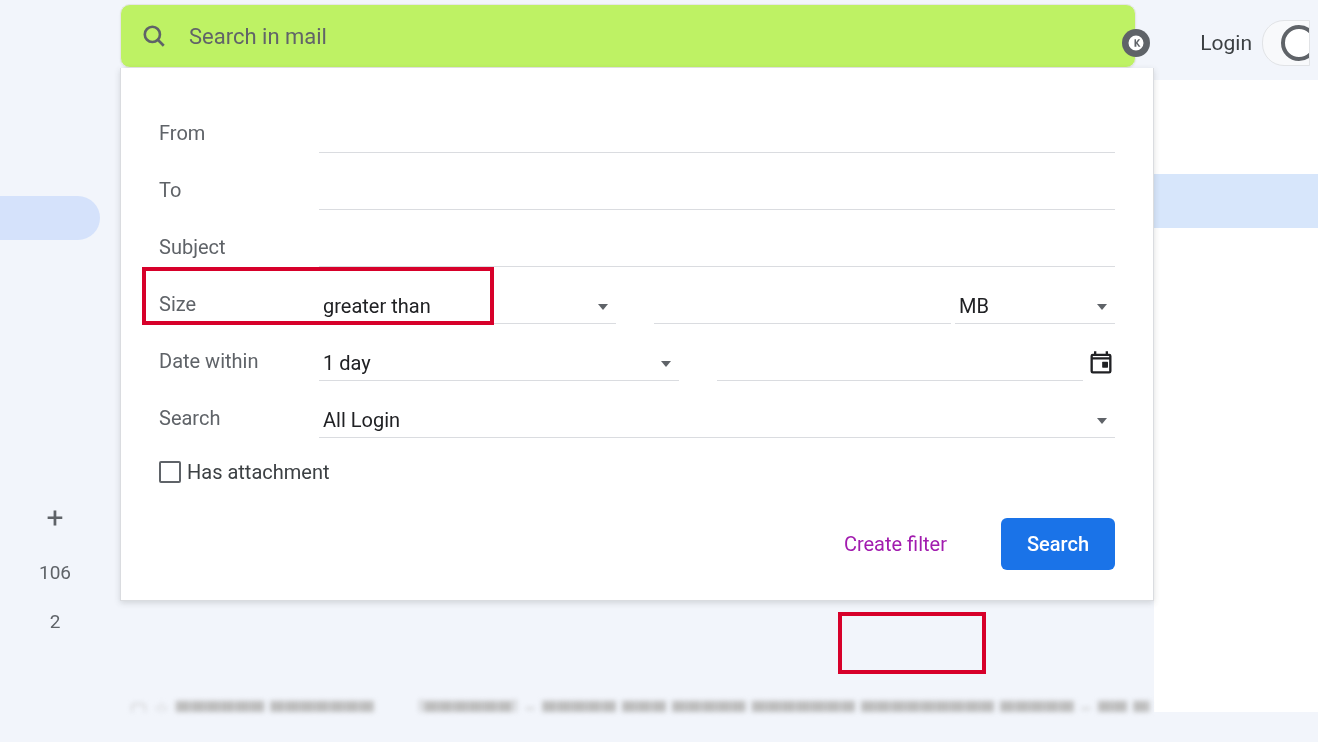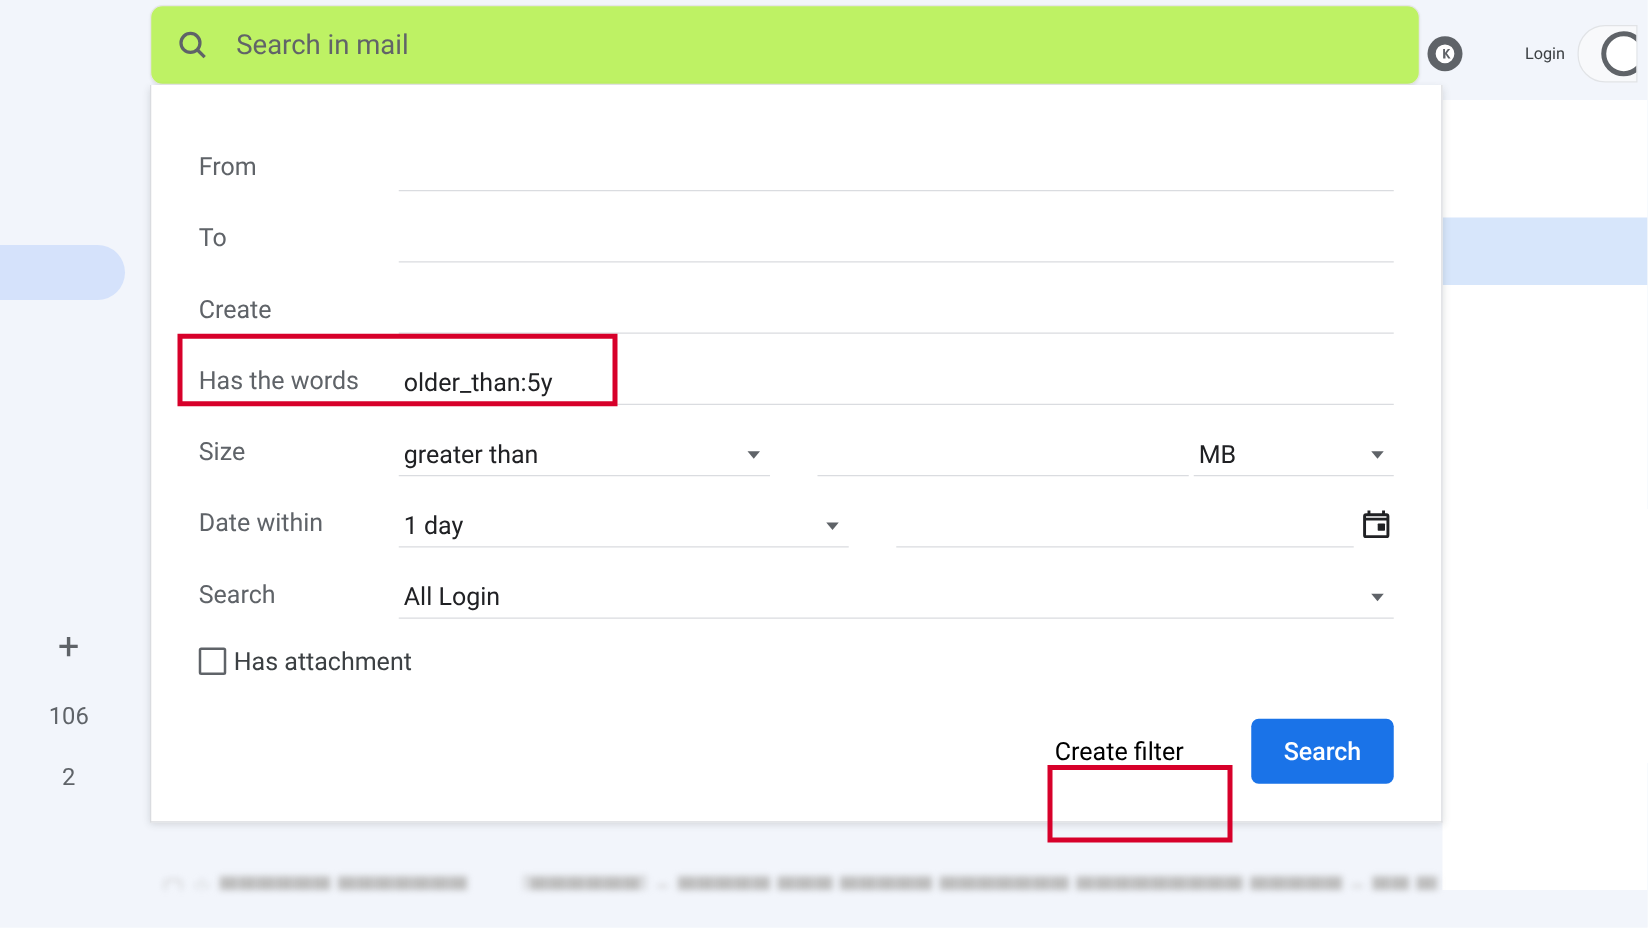--- a/index.html
+++ b/index.html
@@ -49,21 +49,21 @@
     display: flex;
     align-items: center;
     gap: 10px;
   }
   .k-badge {
     width: 28px; height: 28px; border-radius: 50%;
     background: #5f6368;
     display: flex; align-items: center; justify-content: center;
   }
   .k-badge svg { fill: #fff; }
-  .login-text { font-size: 13px; color: #3c4043; margin-left: 40px; }
+  .login-text { font-size: 21px; color: #3c4043; margin-left: 40px; }
   .o-circle {
     width: 36px; height:36px; border-radius:50%;
     border: 4px solid #5f6368;
     background: #fff;
     position: relative;
     right: -8px;
   }
   .o-wrap {
     border-radius: 22px 0 0 22px;
     background: #f8f9fb;
@@ -160,21 +160,21 @@
   }
   .btn {
     font-size: 20px;
     padding: 14px 26px;
     border-radius: 6px;
     cursor: pointer;
     border: none;
     background: transparent;
     font-family: inherit;
   }
-  .btn-text { color: #000000; }
+  .btn-text { color: #a21caf; }
   .btn-primary {
     background: #1a73e8;
     color: #ffffff;
     font-weight: 500;
   }
 
   
   .highlight-words {
     position: absolute;
     top: 267px;
@@ -292,30 +292,24 @@
       <div class="label">From</div>
       <div class="field"></div>
     </div>
 
     <div class="row">
       <div class="label">To</div>
       <div class="field"></div>
     </div>
 
     <div class="row">
-      <div class="label">Create</div>
+      <div class="label">Subject</div>
       <div class="field"></div>
     </div>
 
-    <div class="row">
-      <div class="label">Has the words</div>
-      <div class="field">
-        <span>older_than:5y</span>
-      </div>
-    </div>
 
 
     <div class="row size-row">
       <div class="label">Size</div>
       <div class="field">
         <span>greater than</span>
         <span class="dropdown-arrow"></span>
       </div>
       <div class="field nb spacer"></div>
       <div class="field val"></div>

